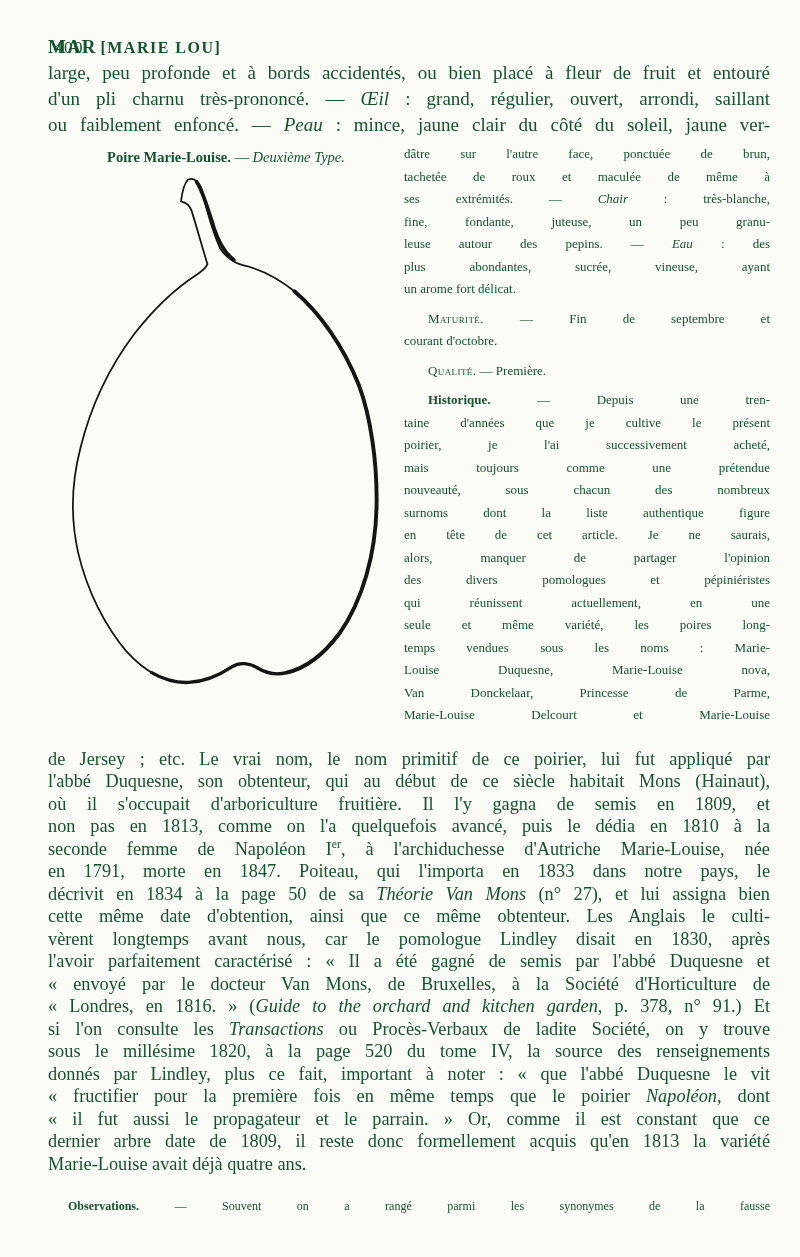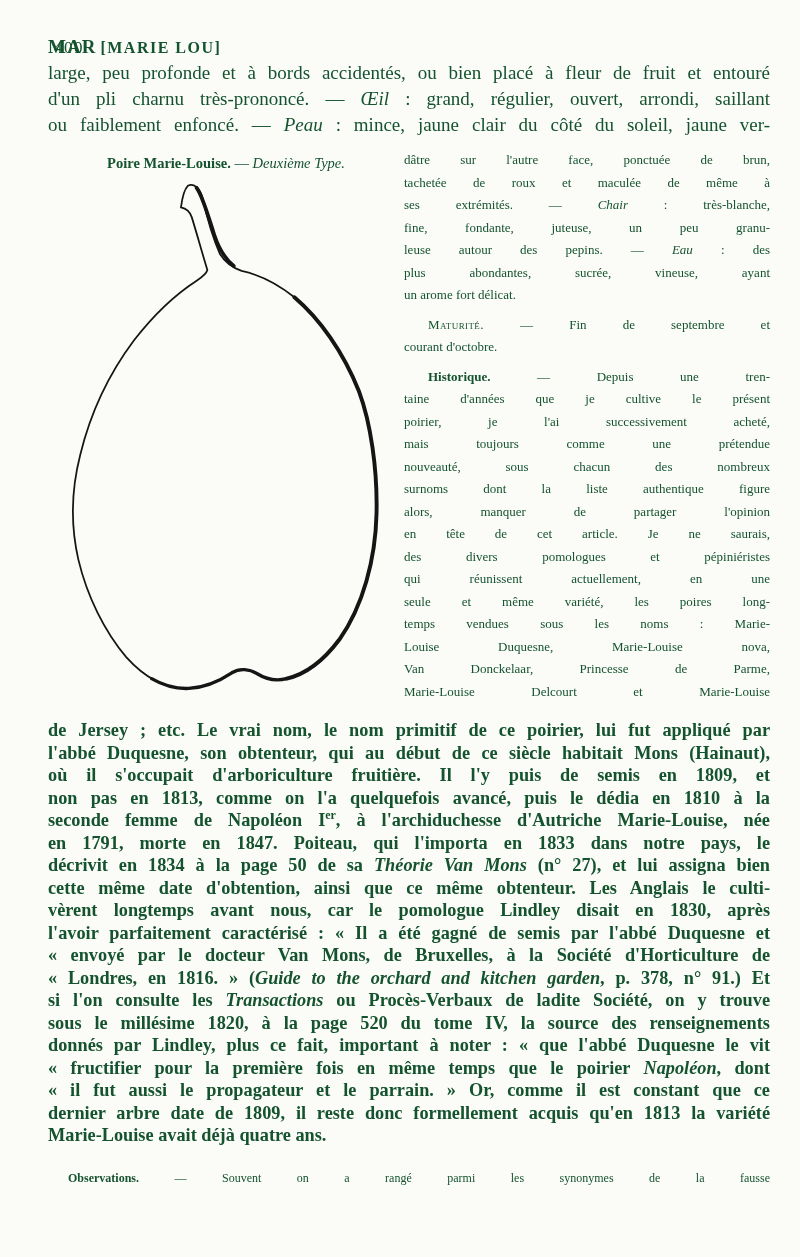--- a/index.html
+++ b/index.html
@@ -14,30 +14,30 @@
   .header { position:relative; margin-top:36px; height:24px; }
   .page-num { position:absolute; left:6px; top:2px; font-size:17px; letter-spacing:1.5px; }
   .running-title { text-align:left; font-weight:bold; }
   .title-main { font-size:19px; letter-spacing:1px; }
   .title-bracket { font-size:16px; font-variant:small-caps; letter-spacing:1.5px; }
 
   
   .intro { font-size:19px; line-height:26px; }
 
   
-  .columns { display:flex; margin-top:11px; }
+  .columns { display:flex; margin-top:5px; }
   .fig-col { width:356px; position:relative; flex:none; }
   .caption { margin-top:6px; text-align:center; font-size:14.5px; }
   .pear-svg { display:block; margin:4px 0 0 0; }
   .text-col { flex:1; font-size:13px; line-height:22.5px; }
   .text-col .para { margin:0; }
   .text-col .para + .para { margin-top:7px; }
 
   
-  .full { margin-top:10px; font-size:18.3px; line-height:22.5px;font-weight:bold; }
+  .full { margin-top:21px; font-size:18.3px; line-height:22.5px; }
   .obs  { margin-top:20px; font-size:12px; line-height:22.5px; }
 
   
   .tline { text-align:justify; text-align-last:justify; }
   .tline.last { text-align-last:left; }
   .tline.ind { text-indent:24px; }
   .obs .tline.ind { text-indent:20px; }
   .em { font-style:italic; }
   .b  { font-weight:bold; }
   .sc { font-variant:small-caps; letter-spacing:.4px; }
@@ -118,43 +118,46 @@
             <div class="tline"><span>fine, fondante, juteuse, un peu granu-</span></div>
             <div class="tline"><span>leuse autour des pepins. — </span><span class="em">Eau</span><span> : des</span></div>
             <div class="tline"><span>plus abondantes, sucrée, vineuse, ayant</span></div>
             <div class="tline last"><span>un arome fort délicat.</span></div>
           </div>
         <div class="para">
             <div class="tline ind"><span class="sc">Maturité.</span><span> — Fin de septembre et</span></div>
             <div class="tline last"><span>courant d'octobre.</span></div>
           </div>
         <div class="para">
+            <div class="tline last ind"><span class="sc">Qualité.</span><span> — Première.</span></div>
+          </div>
+        <div class="para">
             <div class="tline ind"><span class="b">Historique.</span><span> — Depuis une tren-</span></div>
             <div class="tline"><span>taine d'années que je cultive le présent</span></div>
             <div class="tline"><span>poirier, je l'ai successivement acheté,</span></div>
             <div class="tline"><span>mais toujours comme une prétendue</span></div>
             <div class="tline"><span>nouveauté, sous chacun des nombreux</span></div>
             <div class="tline"><span>surnoms dont la liste authentique figure</span></div>
+            <div class="tline"><span>en tête de cet article. Je ne saurais,</span></div>
             <div class="tline"><span>alors, manquer de partager l'opinion</span></div>
-            <div class="tline"><span>en tête de cet article. Je ne saurais,</span></div>
             <div class="tline"><span>des divers pomologues et pépiniéristes</span></div>
             <div class="tline"><span>qui réunissent actuellement, en une</span></div>
             <div class="tline"><span>seule et même variété, les poires long-</span></div>
             <div class="tline"><span>temps vendues sous les noms : Marie-</span></div>
             <div class="tline"><span>Louise Duquesne, Marie-Louise nova,</span></div>
             <div class="tline"><span>Van Donckelaar, Princesse de Parme,</span></div>
             <div class="tline"><span>Marie-Louise Delcourt et Marie-Louise</span></div>
           </div>
       </div>
     </div>
 
     <div class="full">
         <div class="tline"><span>de Jersey ; etc. Le vrai nom, le nom primitif de ce poirier, lui fut appliqué par</span></div>
         <div class="tline"><span>l'abbé Duquesne, son obtenteur, qui au début de ce siècle habitait Mons (Hainaut),</span></div>
-        <div class="tline"><span>où il s'occupait d'arboriculture fruitière. Il l'y puis de semis en 1809, et</span></div>
+        <div class="tline"><span>où il s'occupait d'arboriculture fruitière. Il l'y gagna de semis en 1809, et</span></div>
         <div class="tline"><span>non pas en 1813, comme on l'a quelquefois avancé, puis le dédia en 1810 à la</span></div>
         <div class="tline"><span>seconde femme de Napoléon I</span><span class="sup">er</span><span>, à l'archiduchesse d'Autriche Marie-Louise, née</span></div>
         <div class="tline"><span>en 1791, morte en 1847. Poiteau, qui l'importa en 1833 dans notre pays, le</span></div>
         <div class="tline"><span>décrivit en 1834 à la page 50 de sa </span><span class="em">Théorie Van Mons</span><span> (n° 27), et lui assigna bien</span></div>
         <div class="tline"><span>cette même date d'obtention, ainsi que ce même obtenteur. Les Anglais le culti-</span></div>
         <div class="tline"><span>vèrent longtemps avant nous, car le pomologue Lindley disait en 1830, après</span></div>
         <div class="tline"><span>l'avoir parfaitement caractérisé : « Il a été gagné de semis par l'abbé Duquesne et</span></div>
         <div class="tline"><span>« envoyé par le docteur Van Mons, de Bruxelles, à la Société d'Horticulture de</span></div>
         <div class="tline"><span>« Londres, en 1816. » (</span><span class="em">Guide to the orchard and kitchen garden</span><span>, p. 378, n° 91.) Et</span></div>
         <div class="tline"><span>si l'on consulte les </span><span class="em">Transactions</span><span> ou Procès-Verbaux de ladite Société, on y trouve</span></div>

